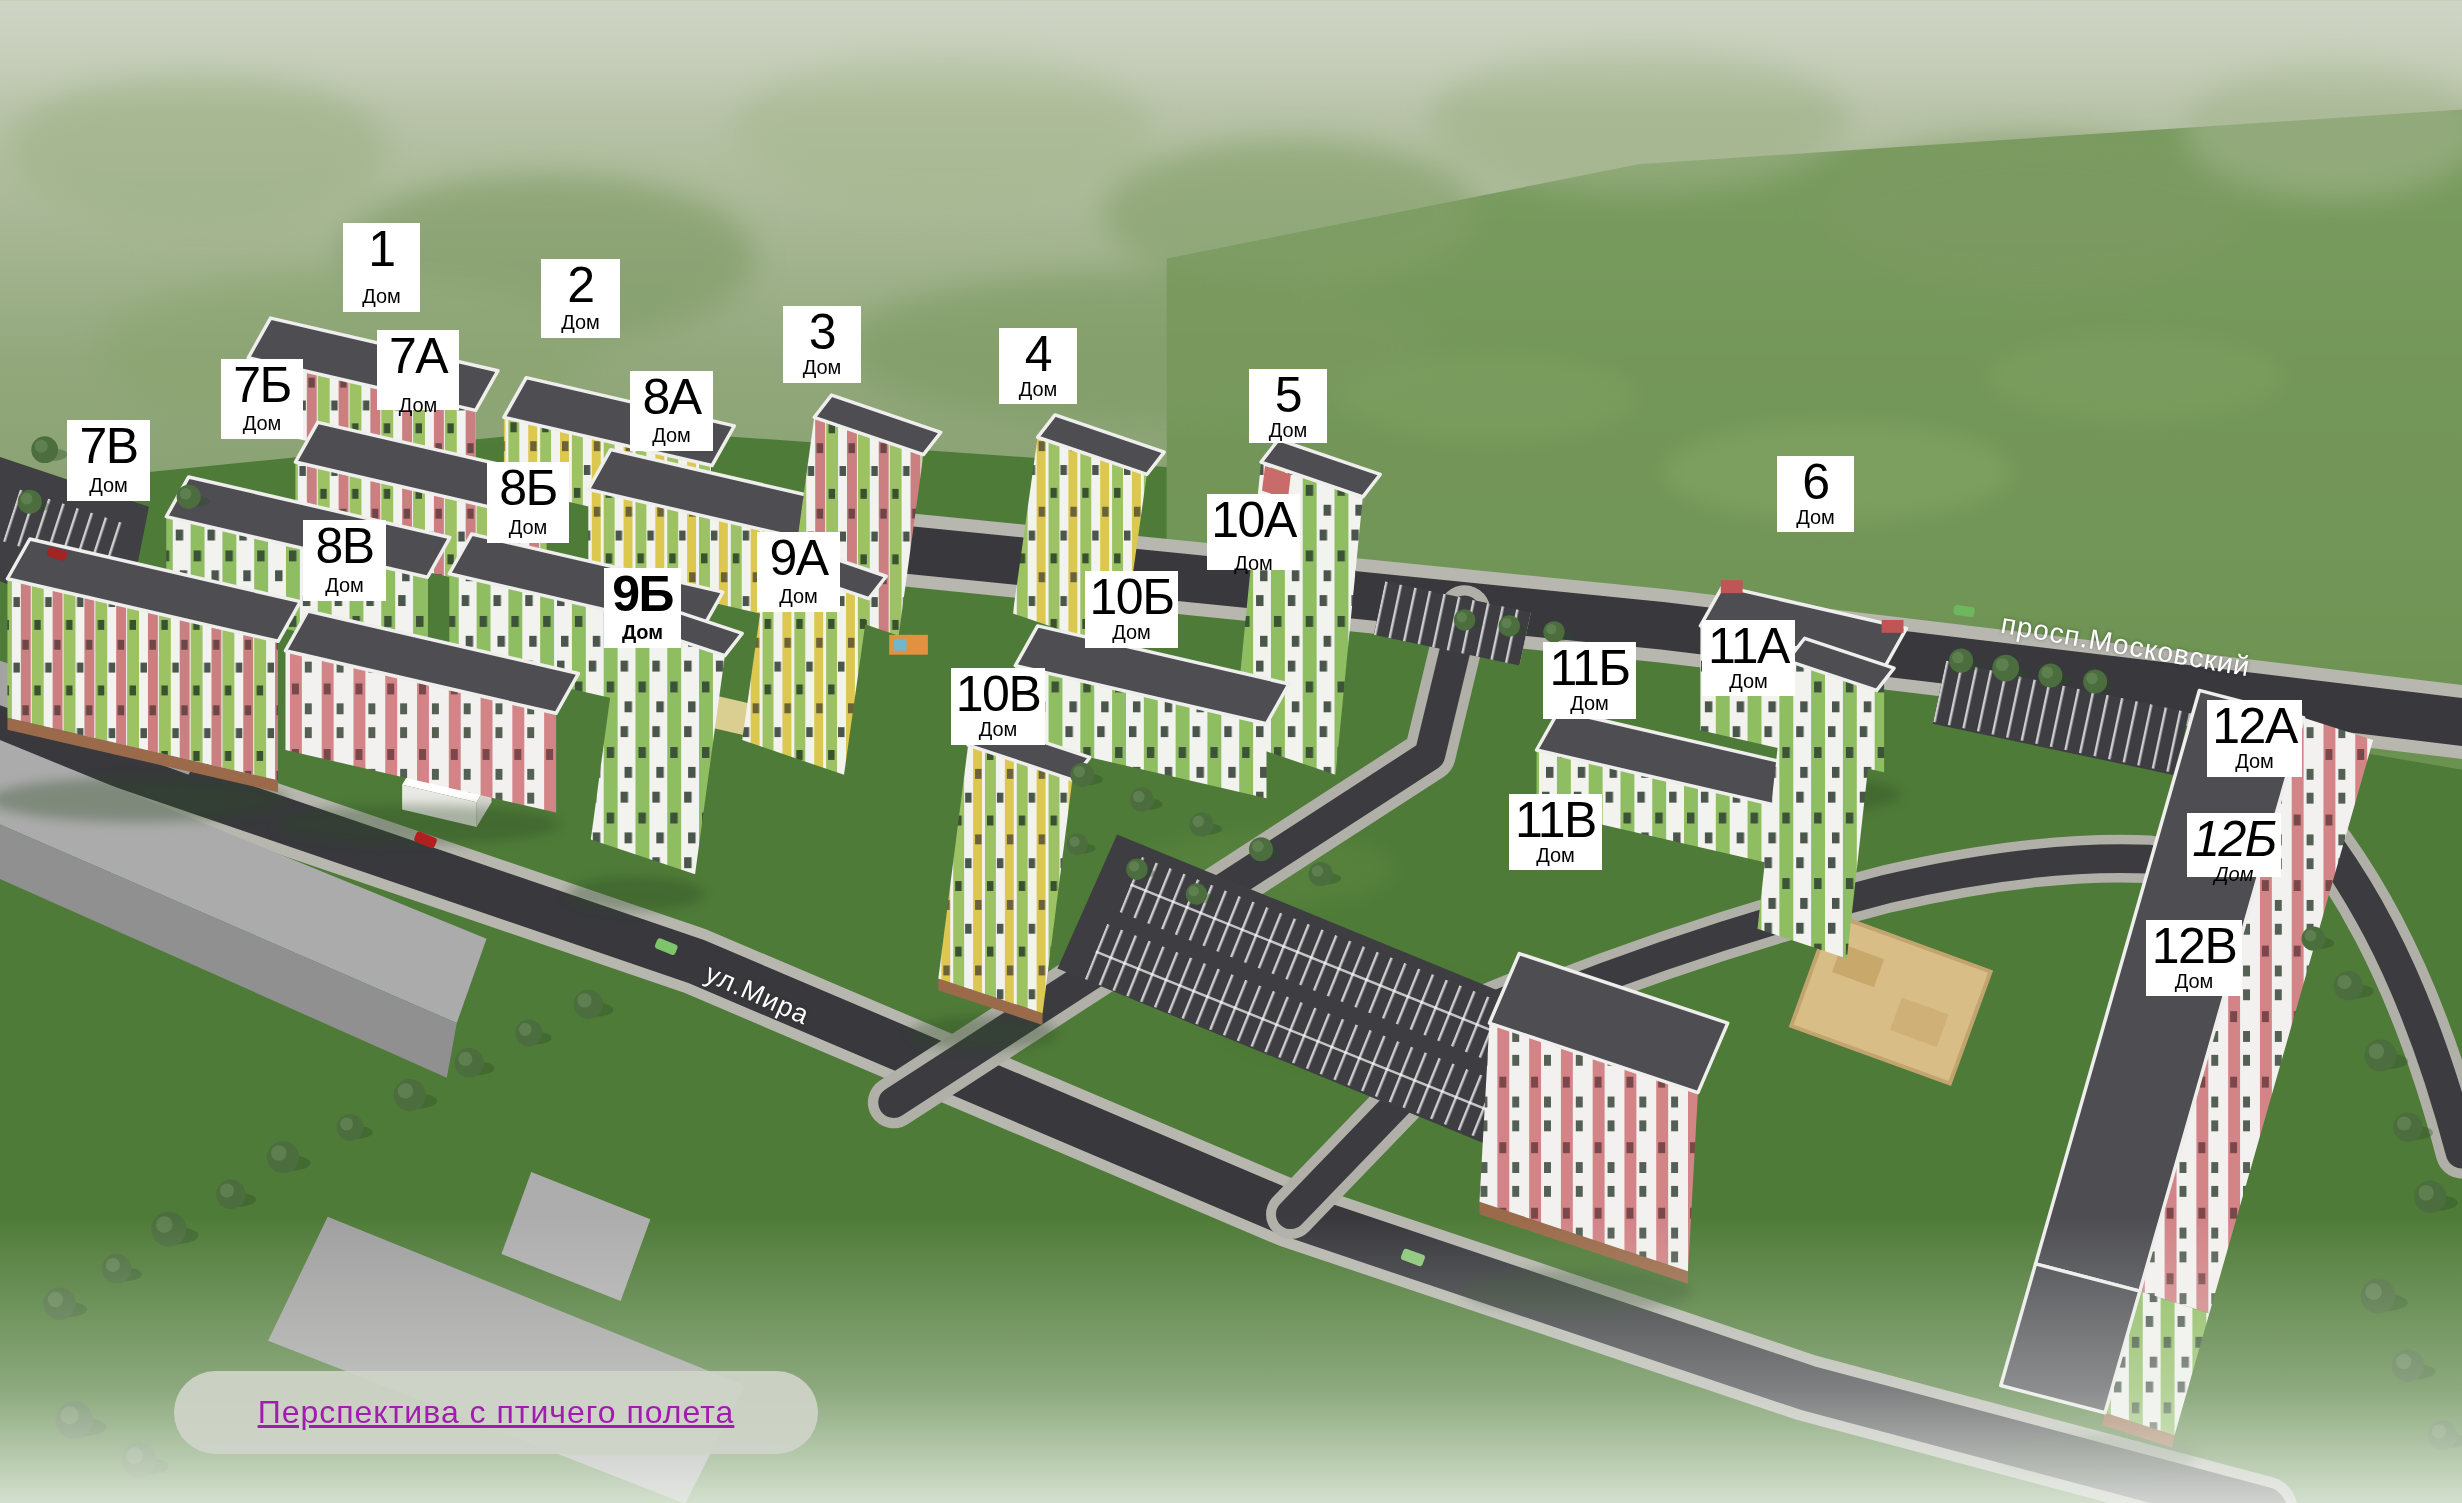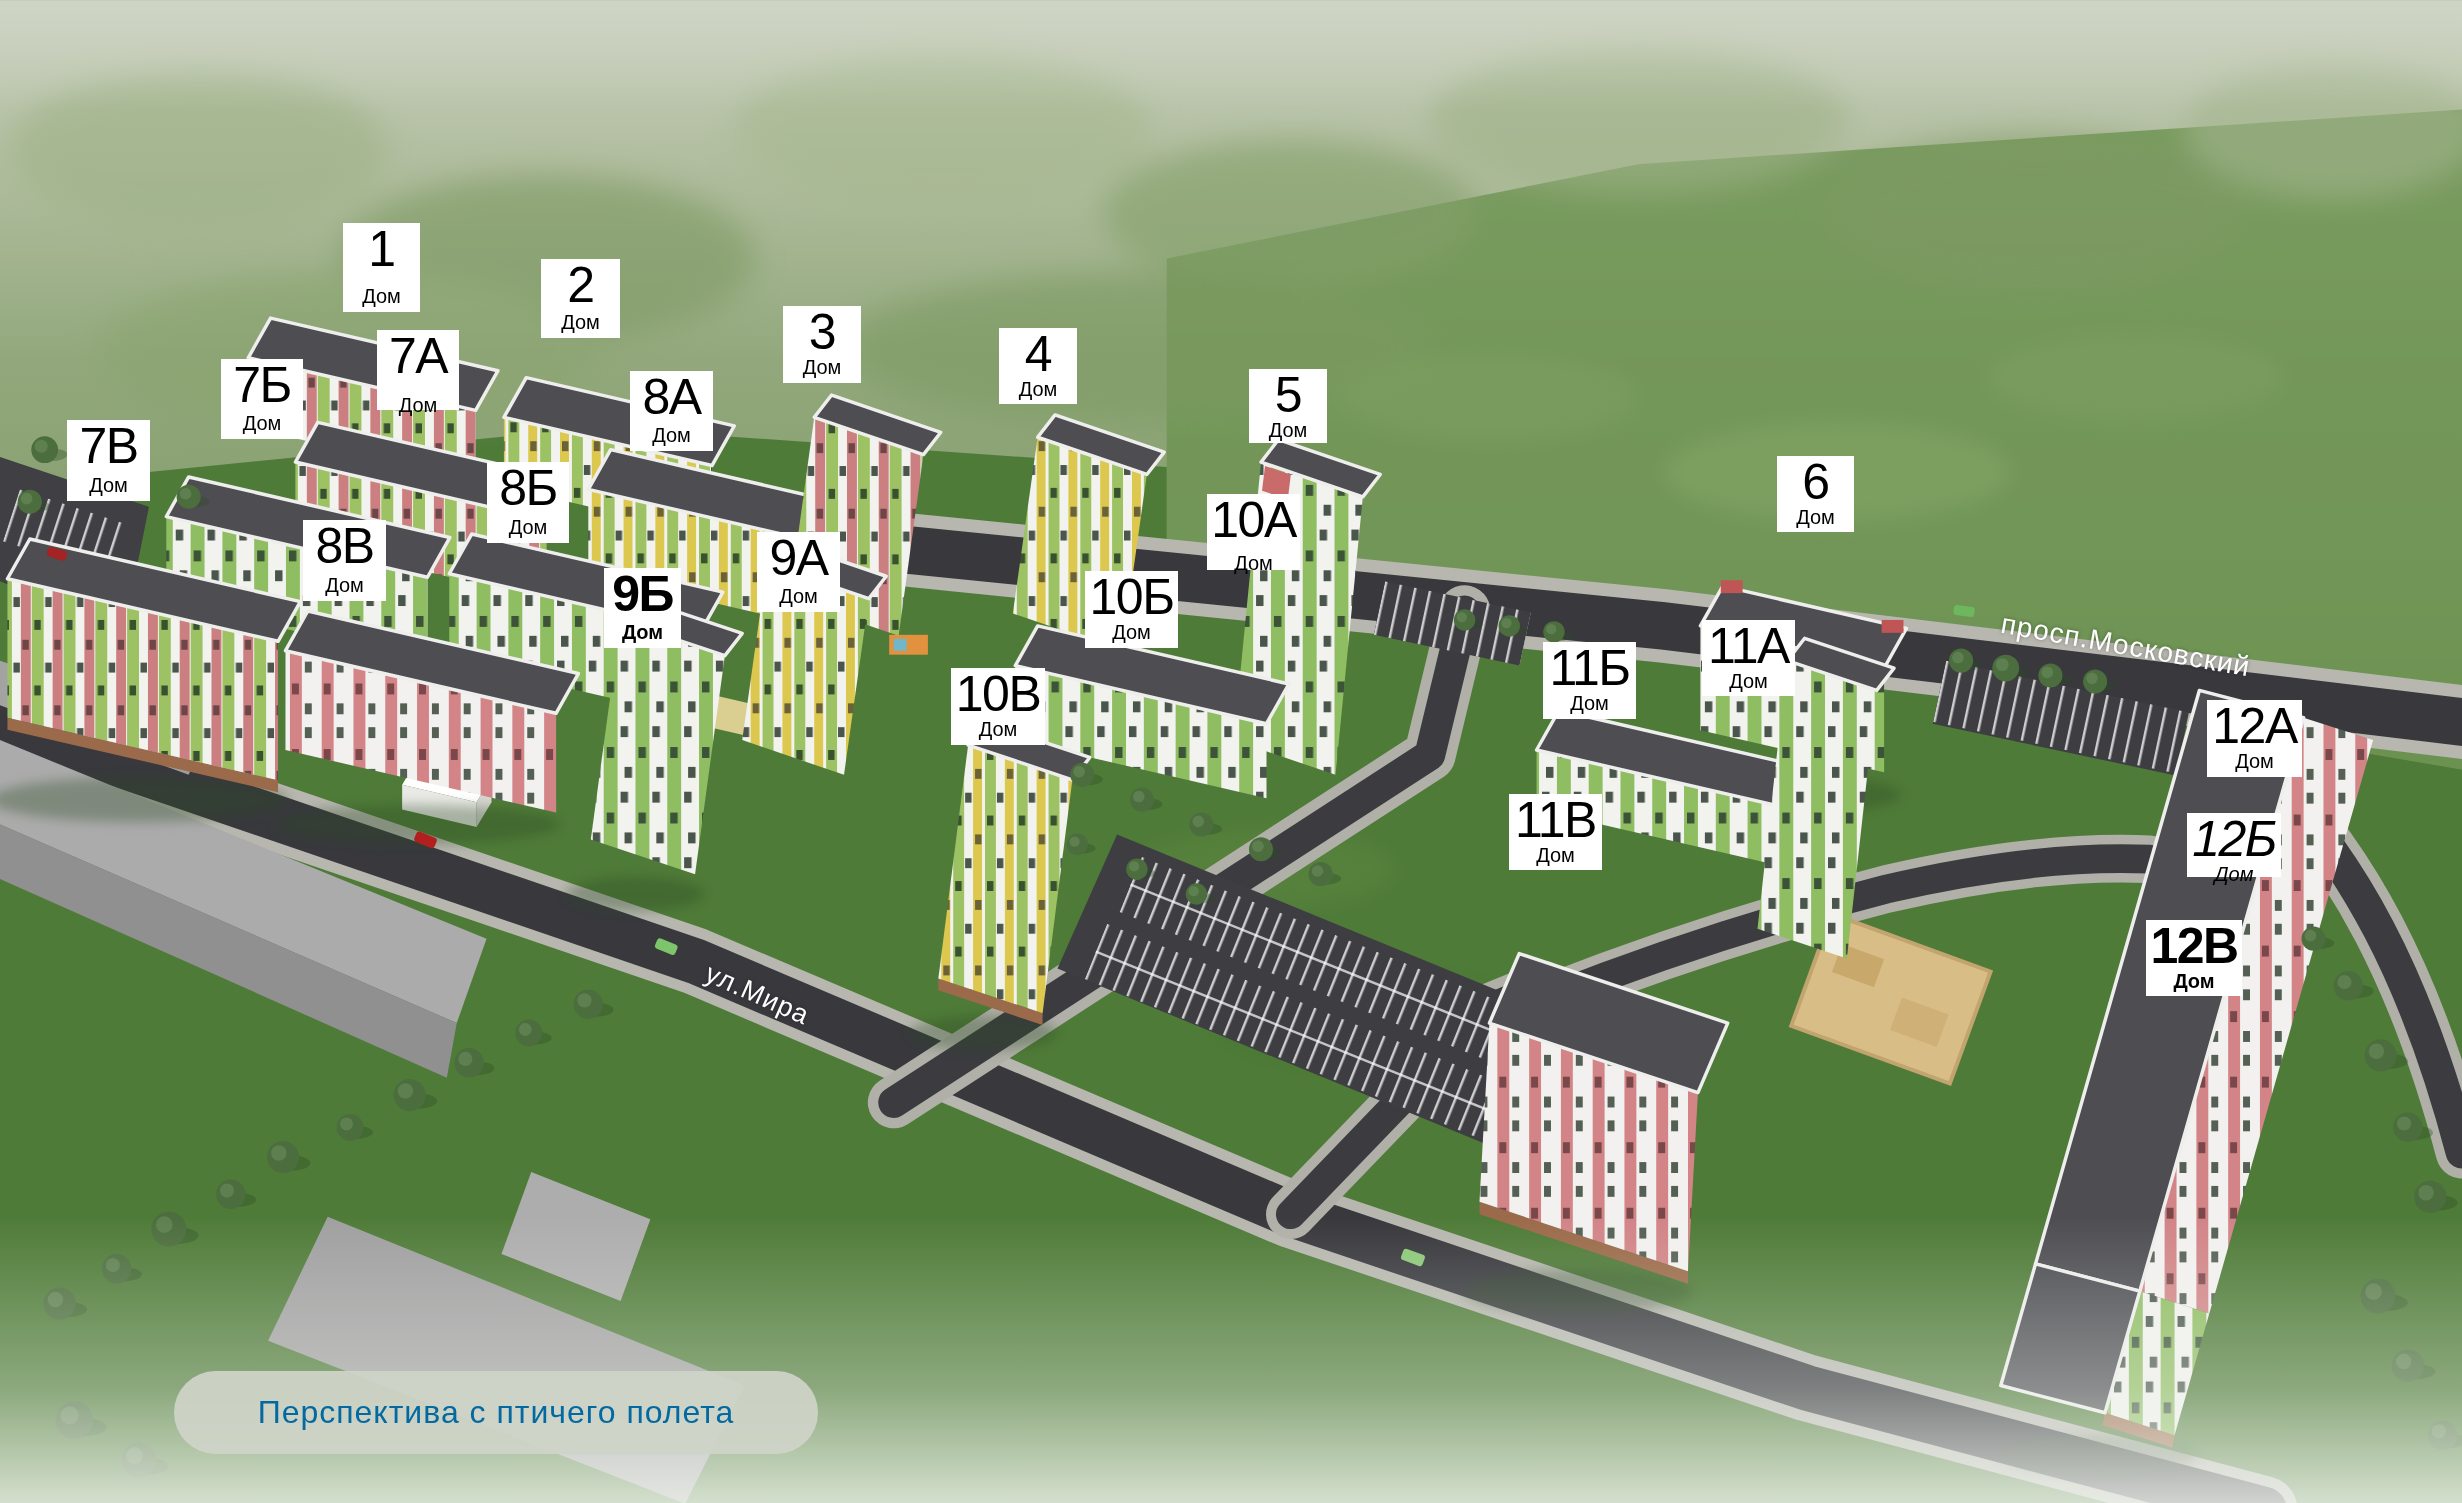--- a/index.html
+++ b/index.html
@@ -21,21 +21,21 @@
   .street{
     position:absolute;color:#ffffff;white-space:nowrap;
     text-shadow:0 0 4px rgba(0,0,0,.35);transform-origin:left top;
   }
   .street-mira{left:713px;top:958px;font-size:27px;transform:rotate(24deg);letter-spacing:1px;}
   .street-mosk{left:2004px;top:608px;font-size:28px;transform:rotate(10deg);letter-spacing:1px;}
   .caption-pill{
     position:absolute;left:174px;top:1371px;width:644px;height:83px;
     border-radius:42px;background:rgba(207,212,200,.93);
     display:flex;align-items:center;justify-content:center;
-    font-size:32px;font-weight:400;color:#0369a1;letter-spacing:1px;
+    font-size:32px;font-weight:400;color:#a21caf;letter-spacing:1px;text-decoration:underline;
   }
 </style>
 </head>
 <body>
 
 <div id="stage">
 
 <svg width="2462" height="1504" viewBox="0 0 4959 3028" xmlns="http://www.w3.org/2000/svg">
   <defs>
     <linearGradient id="gHaze" x1="0" y1="0" x2="0" y2="1">
@@ -450,21 +450,21 @@
         <div class="sub">Дом</div>
       </div>
     <div class="house-label" style="left:2207px;top:700px;width:95px;height:77px;">
         <div class="num">12А</div>
         <div class="sub">Дом</div>
       </div>
     <div class="house-label" style="left:2187px;top:813px;width:94px;height:64px;font-style:italic;">
         <div class="num">12Б</div>
         <div class="sub">Дом</div>
       </div>
-    <div class="house-label" style="left:2146px;top:920px;width:96px;height:76px;font-weight:bold;">
+    <div class="house-label" style="left:2146px;top:920px;width:96px;height:76px;">
         <div class="num">12В</div>
         <div class="sub">Дом</div>
       </div>
   </div>
 
   <div class="street street-mira">ул.Мира</div>
   <div class="street street-mosk">просп.Московский</div>
 
   <div class="caption-pill">
     <span>Перспектива с птичего полета</span>

